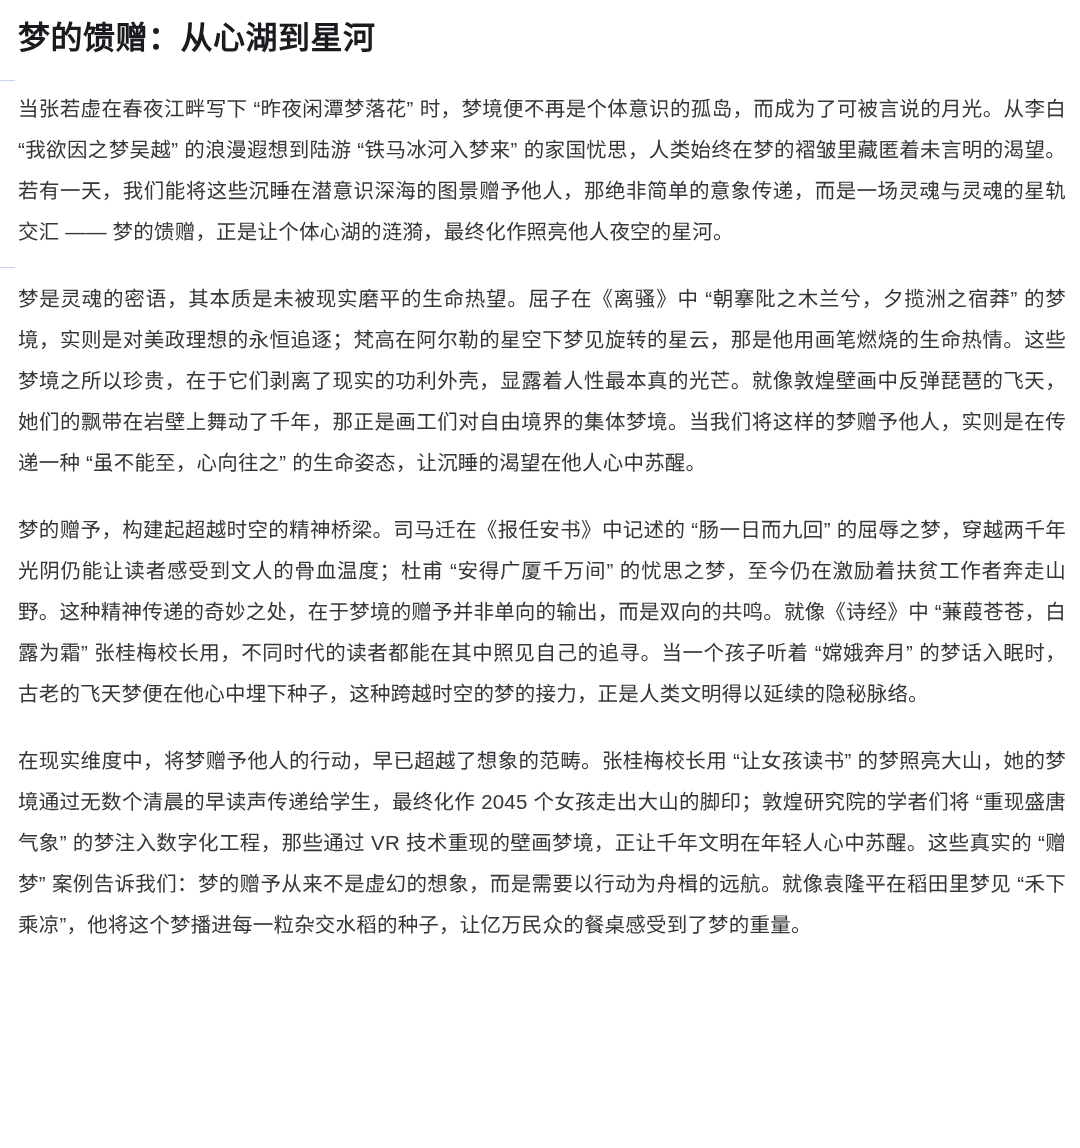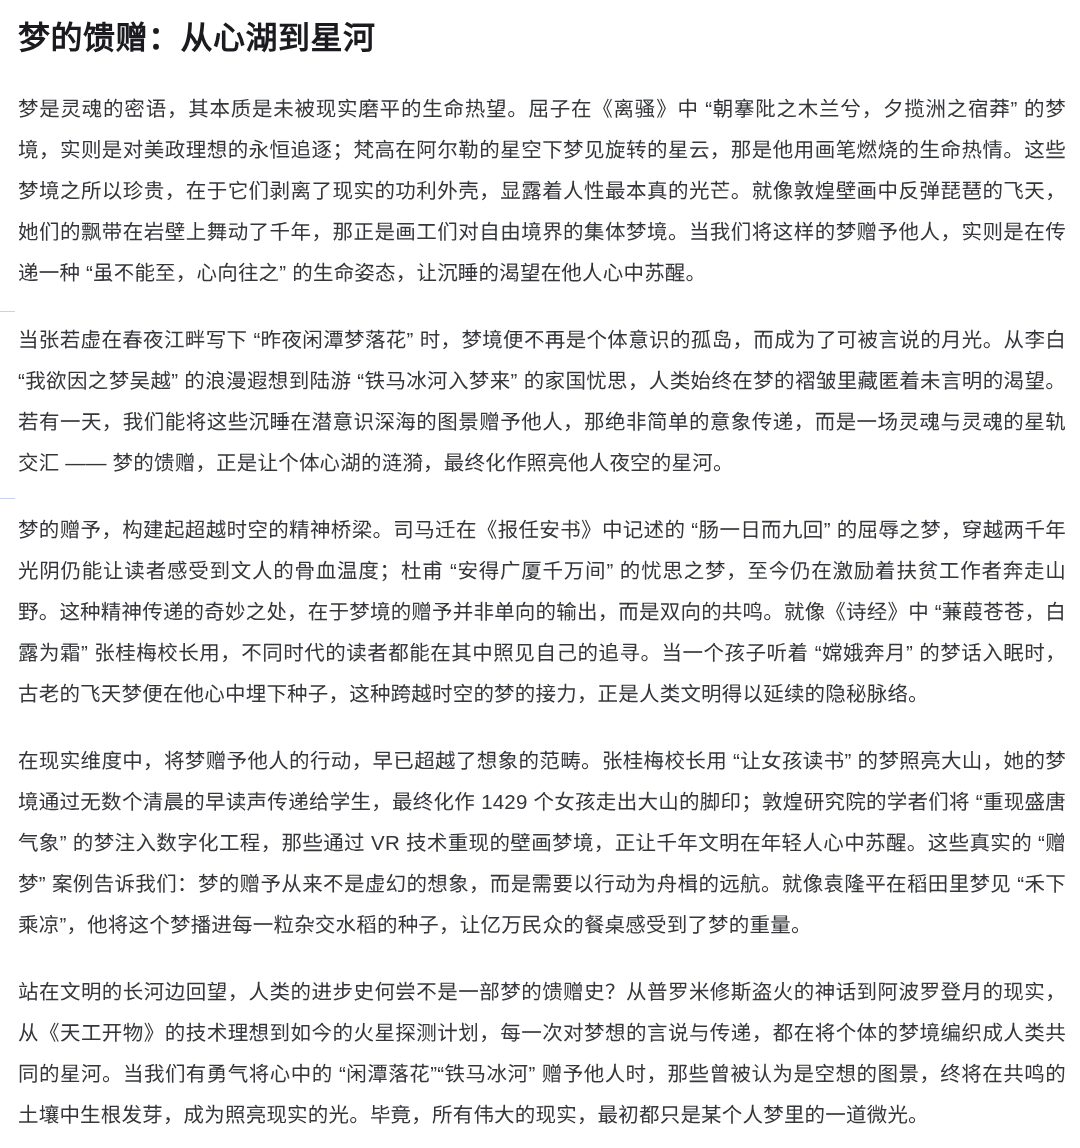--- a/index.html
+++ b/index.html
@@ -73,24 +73,23 @@
 </style>
 </head>
 <body>
 
 <div id="page">
 
   <h1 class="doc-title">梦的馈赠：从心湖到星河</h1>
 
   <div class="article-body">
 
+    <p class="para selected">当张若虚在春夜江畔写下 “昨夜闲潭梦落花” 时，梦境便不再是个体意识的孤岛，而成为了可被言说的月光。从李白 “我欲因之梦吴越” 的浪漫遐想到陆游 “铁马冰河入梦来” 的家国忧思，人类始终在梦的褶皱里藏匿着未言明的渴望。若有一天，我们能将这些沉睡在潜意识深海的图景赠予他人，那绝非简单的意象传递，而是一场灵魂与灵魂的星轨交汇 —— 梦的馈赠，正是让个体心湖的涟漪，最终化作照亮他人夜空的星河。</p>
+
     <p class="para">梦是灵魂的密语，其本质是未被现实磨平的生命热望。屈子在《离骚》中 “朝搴阰之木兰兮，夕揽洲之宿莽” 的梦境，实则是对美政理想的永恒追逐；梵高在阿尔勒的星空下梦见旋转的星云，那是他用画笔燃烧的生命热情。这些梦境之所以珍贵，在于它们剥离了现实的功利外壳，显露着人性最本真的光芒。就像敦煌壁画中反弹琵琶的飞天，她们的飘带在岩壁上舞动了千年，那正是画工们对自由境界的集体梦境。当我们将这样的梦赠予他人，实则是在传递一种 “虽不能至，心向往之” 的生命姿态，让沉睡的渴望在他人心中苏醒。</p>
-
-    <p class="para selected">当张若虚在春夜江畔写下 “昨夜闲潭梦落花” 时，梦境便不再是个体意识的孤岛，而成为了可被言说的月光。从李白 “我欲因之梦吴越” 的浪漫遐想到陆游 “铁马冰河入梦来” 的家国忧思，人类始终在梦的褶皱里藏匿着未言明的渴望。若有一天，我们能将这些沉睡在潜意识深海的图景赠予他人，那绝非简单的意象传递，而是一场灵魂与灵魂的星轨交汇 —— 梦的馈赠，正是让个体心湖的涟漪，最终化作照亮他人夜空的星河。</p>
 
     <p class="para">梦的赠予，构建起超越时空的精神桥梁。司马迁在《报任安书》中记述的 “肠一日而九回” 的屈辱之梦，穿越两千年光阴仍能让读者感受到文人的骨血温度；杜甫 “安得广厦千万间” 的忧思之梦，至今仍在激励着扶贫工作者奔走山野。这种精神传递的奇妙之处，在于梦境的赠予并非单向的输出，而是双向的共鸣。就像《诗经》中 “蒹葭苍苍，白露为霜” 张桂梅校长用，不同时代的读者都能在其中照见自己的追寻。当一个孩子听着 “嫦娥奔月” 的梦话入眠时，古老的飞天梦便在他心中埋下种子，这种跨越时空的梦的接力，正是人类文明得以延续的隐秘脉络。</p>
 
-    <p class="para">在现实维度中，将梦赠予他人的行动，早已超越了想象的范畴。张桂梅校长用 “让女孩读书” 的梦照亮大山，她的梦境通过无数个清晨的早读声传递给学生，最终化作 1429 个女孩走出大山的脚印；敦煌研究院的学者们将 “重现盛唐气象” 的梦注入数字化工程，那些通过 VR 技术重现的壁画梦境，正让千年文明在年轻人心中苏醒。这些真实的 “赠梦” 案例告诉我们：梦的赠予从来不是虚幻的想象，而是需要以行动为舟楫的远航。就像袁隆平在稻田里梦见 “禾下乘凉”，他将这个梦播进每一粒杂交水稻的种子，让亿万民众的餐桌感受到了梦的重量。</p>
+    <p class="para">在现实维度中，将梦赠予他人的行动，早已超越了想象的范畴。张桂梅校长用 “让女孩读书” 的梦照亮大山，她的梦境通过无数个清晨的早读声传递给学生，最终化作 2045 个女孩走出大山的脚印；敦煌研究院的学者们将 “重现盛唐气象” 的梦注入数字化工程，那些通过 VR 技术重现的壁画梦境，正让千年文明在年轻人心中苏醒。这些真实的 “赠梦” 案例告诉我们：梦的赠予从来不是虚幻的想象，而是需要以行动为舟楫的远航。就像袁隆平在稻田里梦见 “禾下乘凉”，他将这个梦播进每一粒杂交水稻的种子，让亿万民众的餐桌感受到了梦的重量。</p>
 
-    <p class="para">站在文明的长河边回望，人类的进步史何尝不是一部梦的馈赠史？从普罗米修斯盗火的神话到阿波罗登月的现实，从《天工开物》的技术理想到如今的火星探测计划，每一次对梦想的言说与传递，都在将个体的梦境编织成人类共同的星河。当我们有勇气将心中的 “闲潭落花”“铁马冰河” 赠予他人时，那些曾被认为是空想的图景，终将在共鸣的土壤中生根发芽，成为照亮现实的光。毕竟，所有伟大的现实，最初都只是某个人梦里的一道微光。</p>
 
   </div>
 </div>
 
 </body></html>

